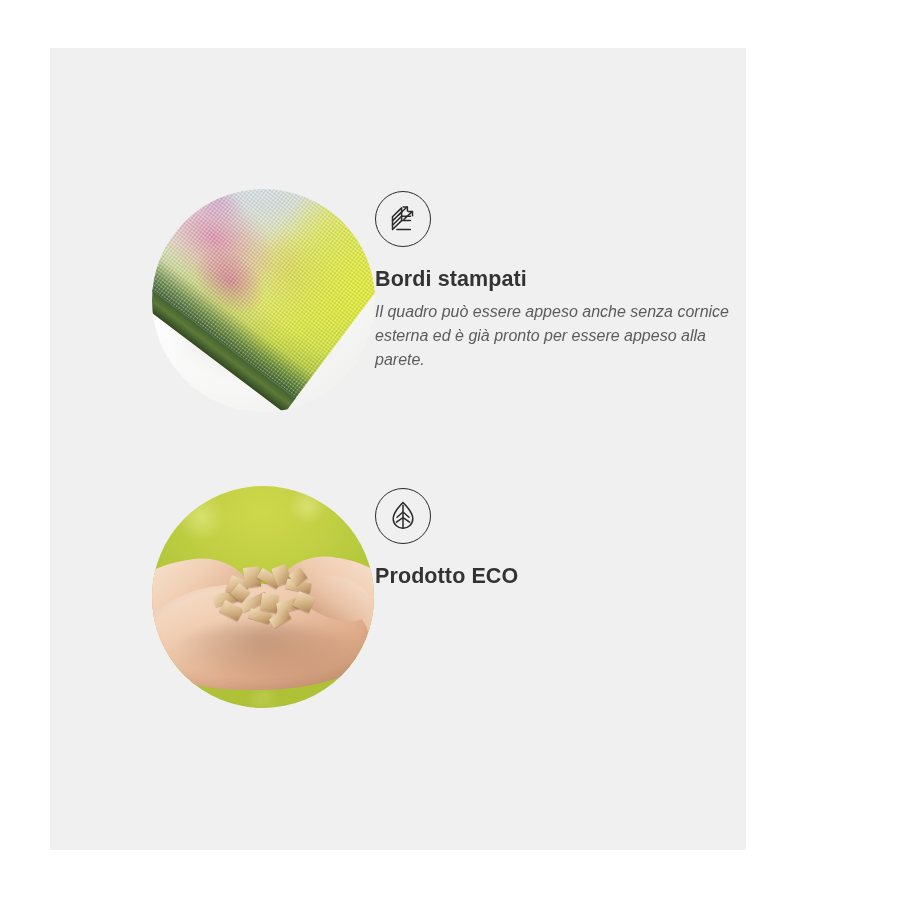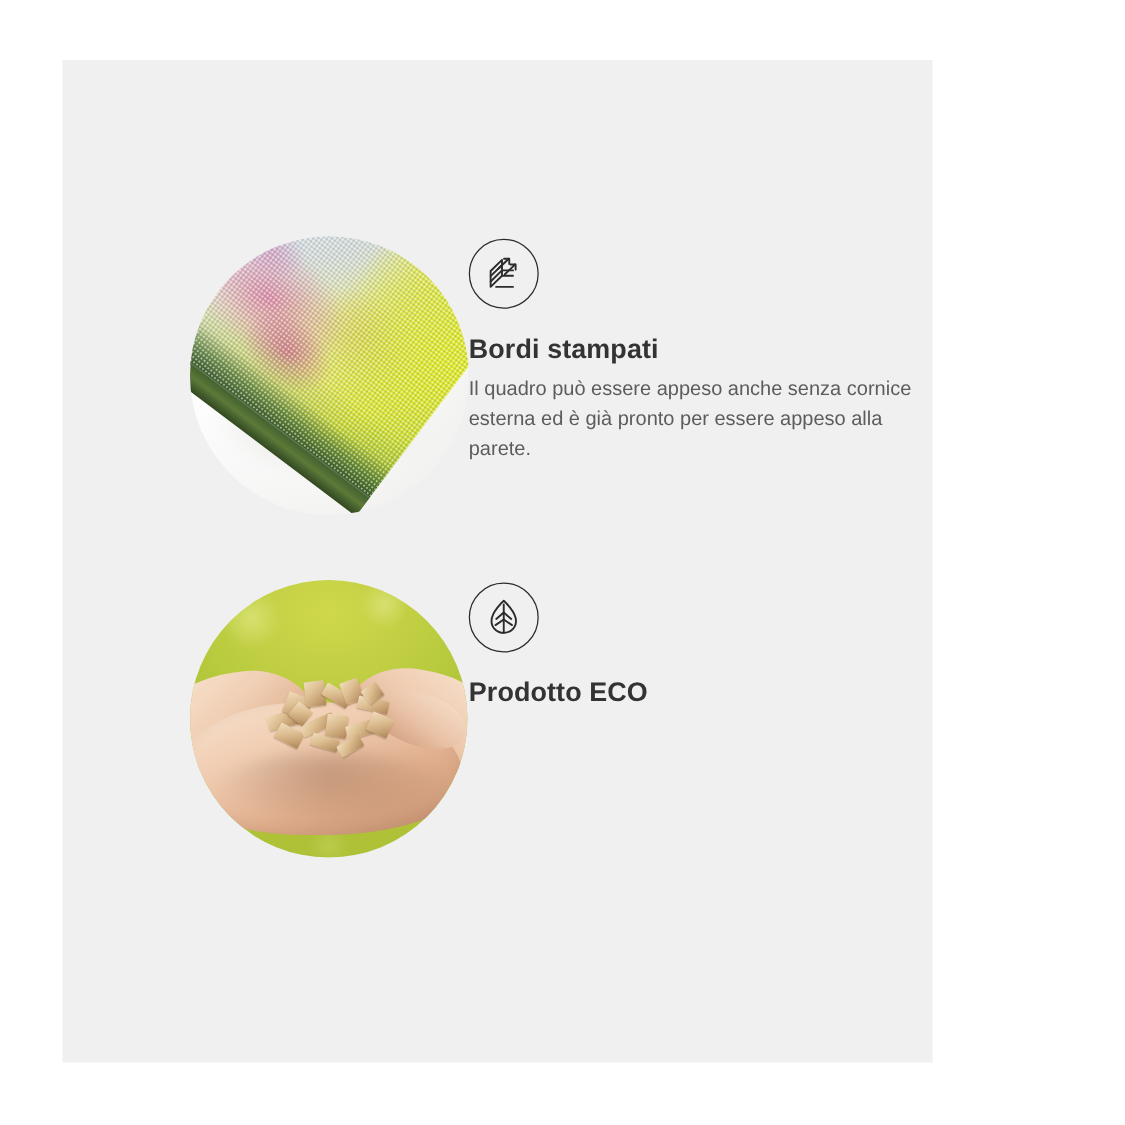--- a/index.html
+++ b/index.html
@@ -36,21 +36,21 @@
 
   
   .feature {
     position: absolute;
     left: 0;
     width: 800px;
     display: flex;
     align-items: flex-start;
   }
   .feature-edges { top: 141px; }
-  .feature-eco   { top: 416px; }
+  .feature-eco   { top: 438px; }
 
   .media {
     position: relative;
     width: 325px;
     flex: 0 0 325px;
     height: 240px;
   }
 
   
   .circle-photo {
@@ -260,20 +260,21 @@
     color: #333333;
     line-height: 1.2;
   }
   .feature-desc {
     margin: 7px 16px 0 0;
     font-size: 16px;
     font-weight: 400;
     color: #5c5c5c;
     line-height: 24px;
     max-width: 372px;
+    font-style: italic;
   }
 </style>
 </head>
 <body>
 
 <div class="page">
   <div class="panel">
 
     <div class="feature feature-edges">
 

